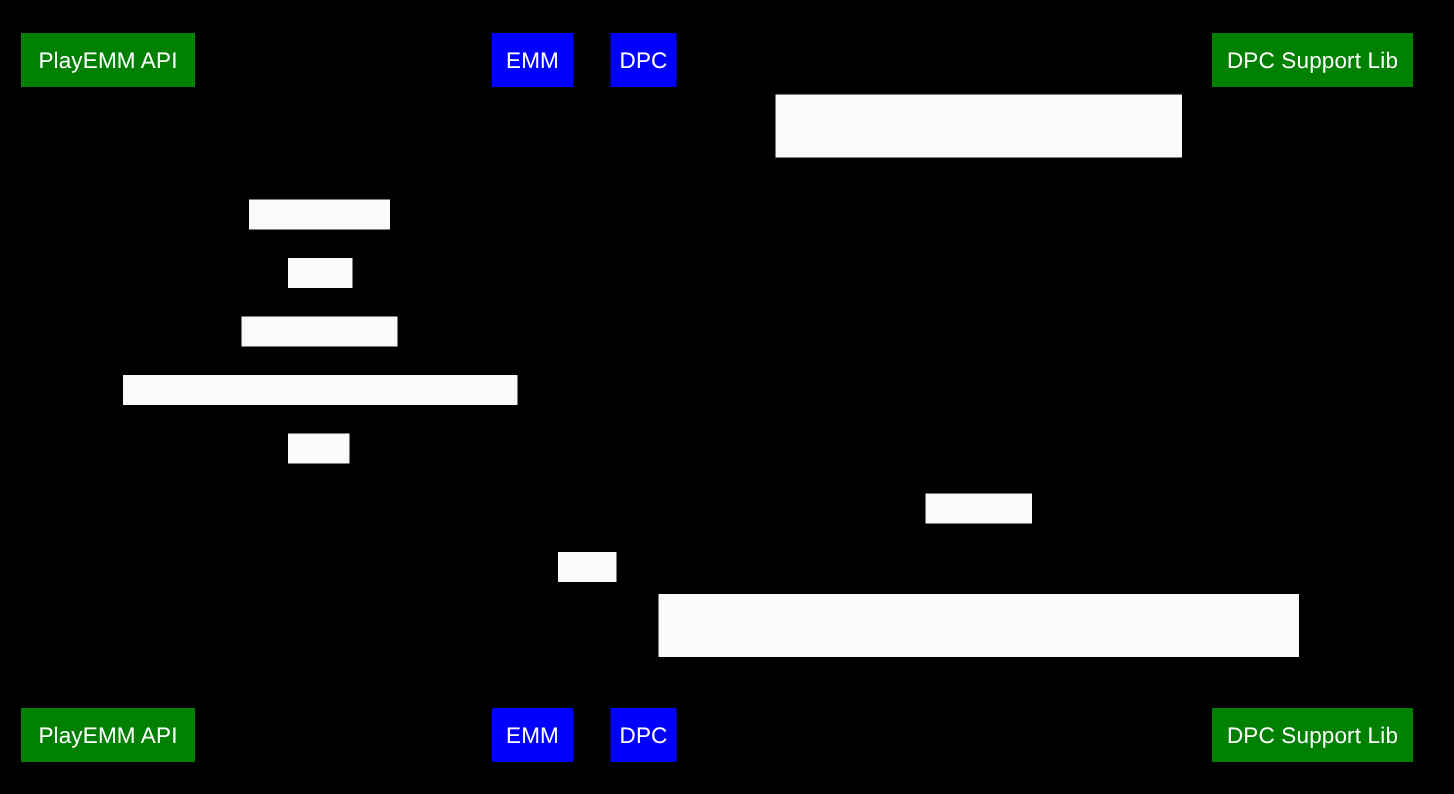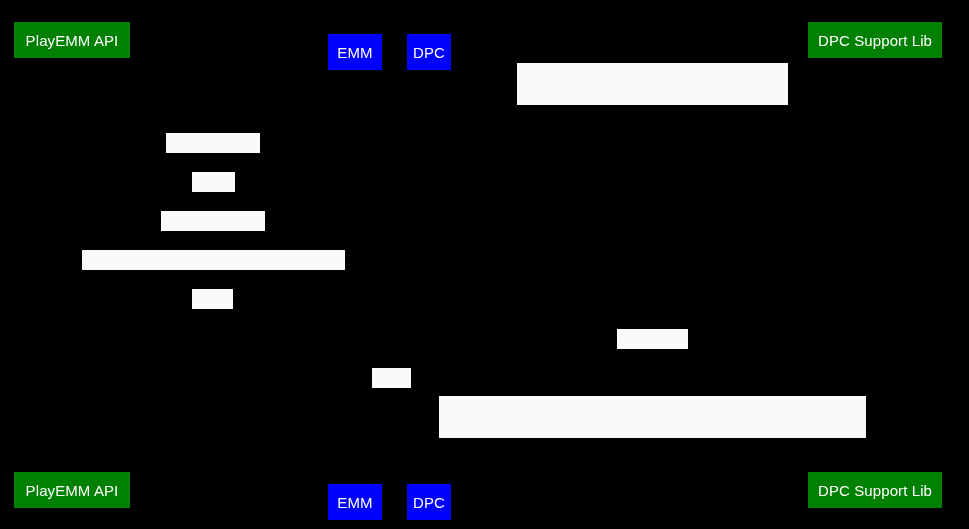--- a/index.html
+++ b/index.html
@@ -33,21 +33,21 @@
     align-items: center;
     justify-content: center;
     color: #ffffff;
     font-size: 15px;
     line-height: 1;
     letter-spacing: 0.1px;
     white-space: nowrap;
     user-select: none;
   }
   .participant.green { background: #008000; }
-  .participant.blue  { background: #0000ff; margin-top: 12px; }
+  .participant.blue  { background: #0000ff; }
 
   
   .lifeline {
     position: absolute;
     width: 1px;
     background: #000000;
   }
 
   
   .msg-line {

